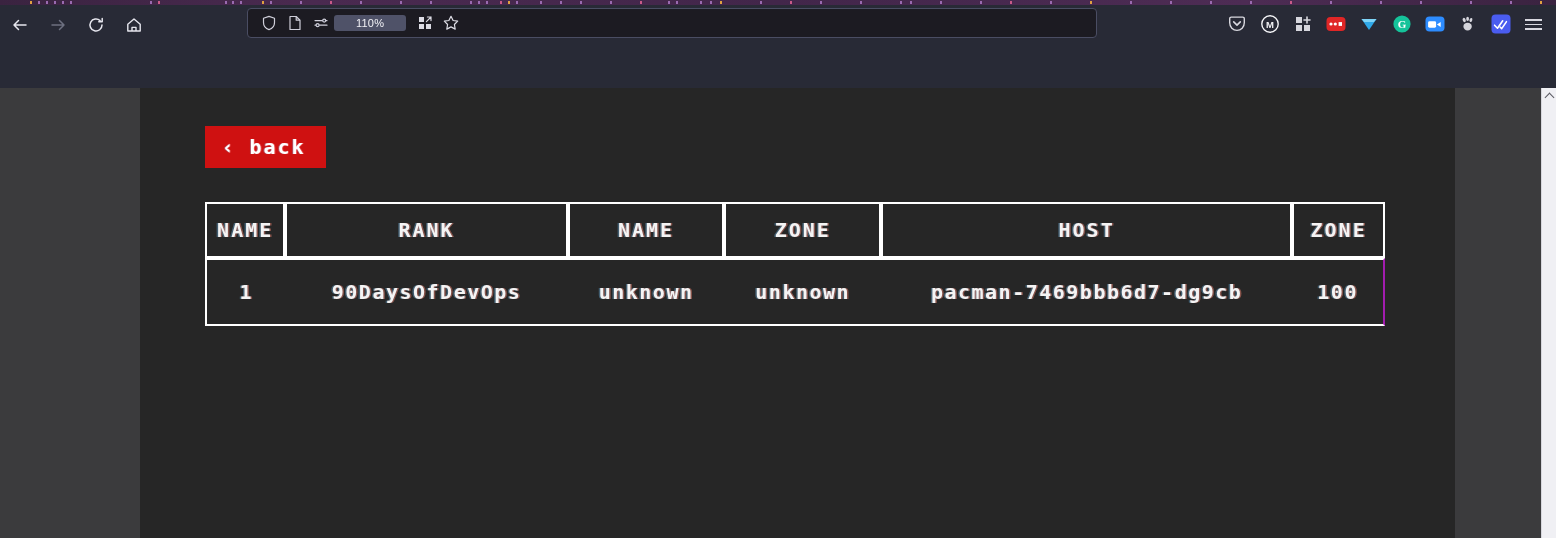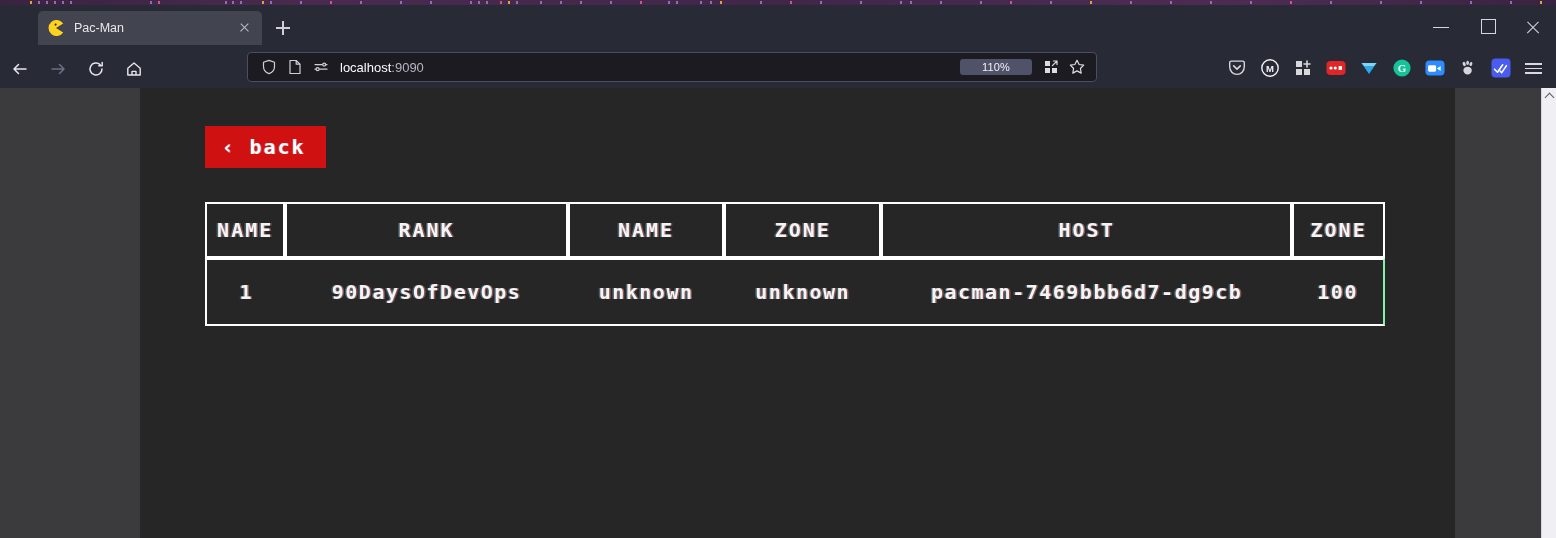--- a/index.html
+++ b/index.html
@@ -150,21 +150,21 @@
     border-top: 2px solid #ffffff;
     border-bottom: 2px solid #ffffff;
     padding: 20px 4px;
     font-size: 20px;
     font-weight: bold;
     letter-spacing: 1.5px;
     text-align: center;
     text-shadow: 1.5px 0 0 rgba(255,140,120,.45), -1.5px 0 0 rgba(120,200,255,.35);
   }
   .score-table tbody td:first-child { border-left: 2px solid #ffffff; }
-  .score-table tbody td:last-child  { border-right: 2px solid #86efac; }
+  .score-table tbody td:last-child  { border-right: 2px solid #a21caf; }
 
   .col-rank  { width: 78px; }
   .col-name  { width: 274px; }
   .col-cloud { width: 152px; }
   .col-zone  { width: 152px; }
   .col-host  { width: 399px; }
   .col-score { width: 90px; }
 
   
   .scrollbar {
@@ -237,41 +237,20 @@
     <span class="tick" style="left: 1330px;"></span>
     <span class="tick" style="left: 1380px;"></span>
     <span class="tick" style="left: 1420px;"></span>
     <span class="tick" style="left: 1470px;"></span>
     <span class="tick" style="left: 1510px;"></span>
     <span class="tick" style="left: 1540px; background: rgb(224, 160, 64);"></span>
   </div>
 
 <div class="chrome">
 
-  <div class="tabstrip">
-
-    <div class="tab">
-      <span class="tab-favicon">
-        <svg width="16" height="16" viewBox="0 0 16 16">
-          <path d="M8 8 L15.2 3.6 A8 8 0 1 0 15.2 12.4 Z" fill="#ffd21e"></path>
-          <circle cx="7.6" cy="4.6" r="1.05" fill="#2b2b33"></circle>
-        </svg>
-      </span>
-      <span class="tab-title">Pac-Man</span>
-      <span class="tab-close"></span>
-    </div>
-
-    <div class="newtab"></div>
-
-    <div class="wincontrols">
-      <div class="wc wc-min"></div>
-      <div class="wc wc-max"></div>
-      <div class="wc wc-close"></div>
-    </div>
-  </div>
 
   <div class="navbar">
 
     <div class="navbtn">
       <svg width="18" height="18" viewBox="0 0 18 18" fill="none" stroke="#e6e6ee" stroke-width="1.5" stroke-linecap="round" stroke-linejoin="round">
         <path d="M15 9H3M7.5 4.5 3 9l4.5 4.5"></path>
       </svg>
     </div>
     <div class="navbtn">
       <svg width="18" height="18" viewBox="0 0 18 18" fill="none" stroke="#6d7080" stroke-width="1.5" stroke-linecap="round" stroke-linejoin="round">
@@ -304,21 +283,20 @@
         </svg>
       </span>
       <span class="urlicon">
         <svg width="16" height="14" viewBox="0 0 16 14" fill="none" stroke="#cfcfda" stroke-width="1.2" stroke-linecap="round">
           <path d="M2 4.6h12"></path>
           <path d="M2 9.2h12"></path>
           <circle cx="11.2" cy="4.6" r="1.5" fill="#282a36"></circle>
           <circle cx="4.6" cy="9.2" r="1.5" fill="#282a36"></circle>
         </svg>
       </span>
-      <span class="urltext" title="localhost:9090"><span>localhost</span><span class="port">:9090</span></span>
       <span class="zoomlevel">110%</span>
       <span class="urlbtn">
         <svg width="16" height="16" viewBox="0 0 16 16">
           <rect x="2" y="2" width="5" height="5" fill="#dcdce4"></rect>
           <rect x="2" y="9" width="5" height="5" fill="#dcdce4"></rect>
           <rect x="9" y="9" width="5" height="5" fill="#dcdce4"></rect>
           <path d="M9.4 6.6 14 2m0 0h-3.6M14 2v3.6" fill="none" stroke="#dcdce4" stroke-width="1.2" stroke-linecap="round" stroke-linejoin="round"></path>
         </svg>
       </span>
       <span class="urlbtn">

